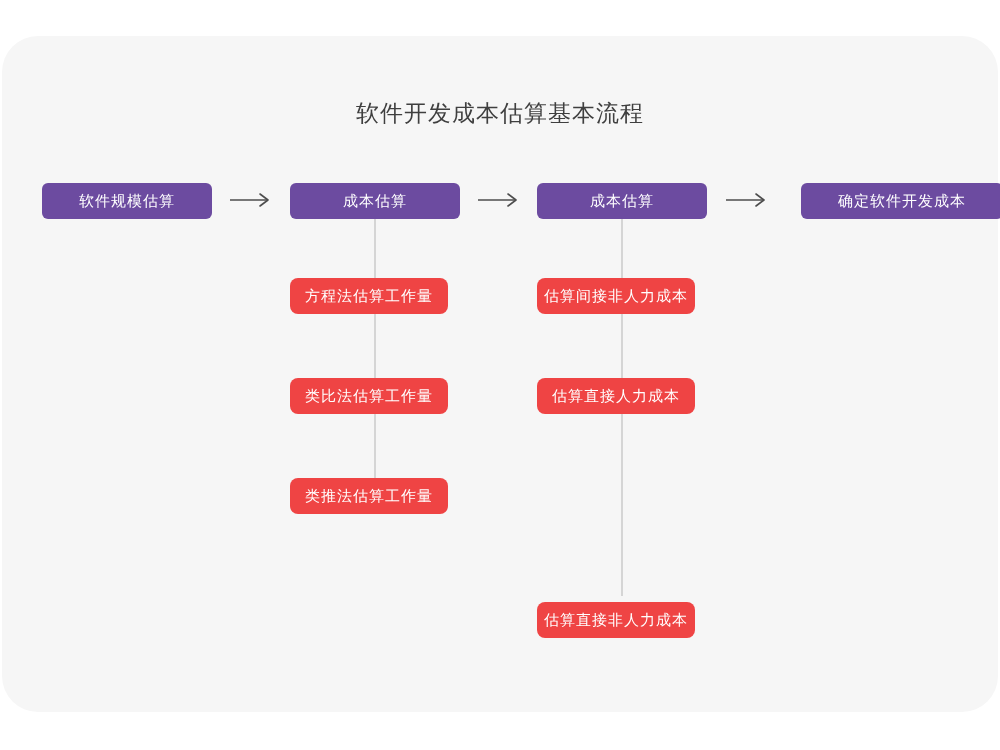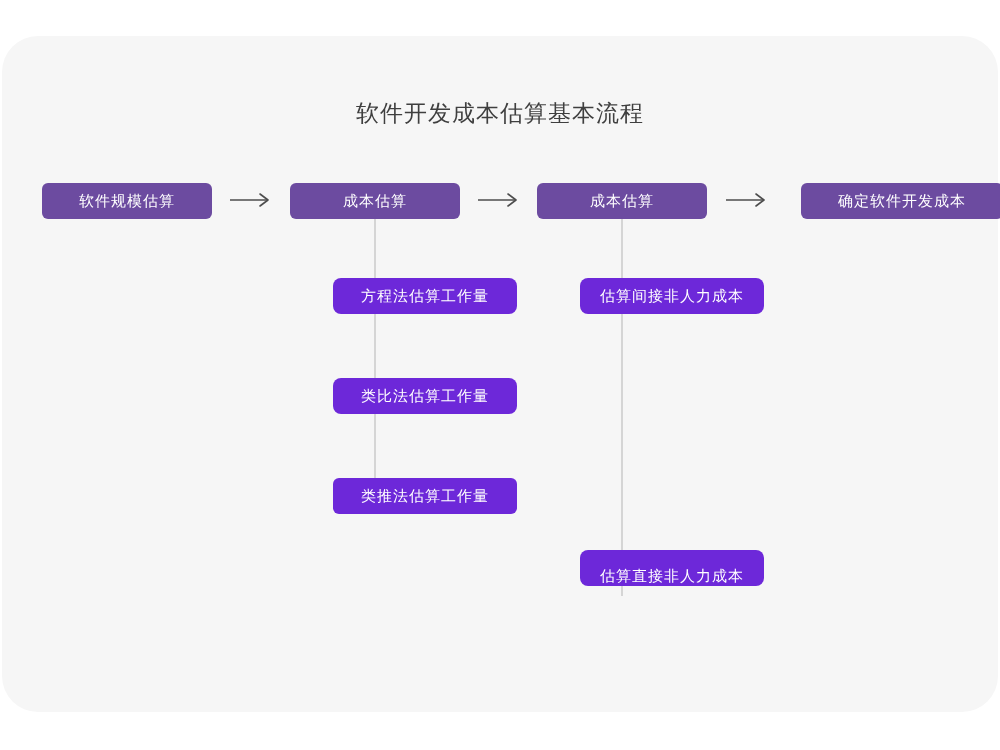--- a/index.html
+++ b/index.html
@@ -47,31 +47,30 @@
     box-sizing: border-box;
     z-index: 2;
   }
   .node-main {
     background: #6C4BA0;
     border-radius: 6px;
     top: 183px;
     width: 170px;
   }
   .node-sub {
-    background: #6d28d9;
+    background: #ef4444;
     border-radius: 8px;
-    width: 184px;
-    margin-left: 43px;
+    width: 158px;
   }
   .colA { left: 290px; }
   .colB { left: 537px; }
   .row1 { top: 278px; }
   .row2 { top: 378px; justify-content: center; }
-  .row3 { top: 478px; border-radius: 6px; }
-  .row4 { top: 550px; align-items: flex-end; }
+  .row3 { top: 478px; }
+  .row4 { top: 602px; }
   .connector-v {
     position: absolute;
     width: 2px;
     background: #D5D5D5;
     z-index: 1;
   }
   .arrow {
     position: absolute;
     top: 192px;
     width: 46px;
@@ -128,17 +127,20 @@
   <div class="node node-sub colA row2">
     <span>类比法估算工作量</span>
   </div>
   <div class="node node-sub colA row3">
     <span>类推法估算工作量</span>
   </div>
 
   <div class="node node-sub colB row1">
     <span>估算间接非人力成本</span>
   </div>
+  <div class="node node-sub colB row2">
+    <span>估算直接人力成本</span>
+  </div>
   <div class="node node-sub colB row4">
     <span>估算直接非人力成本</span>
   </div>
 
 </div>
 
 </body></html>

